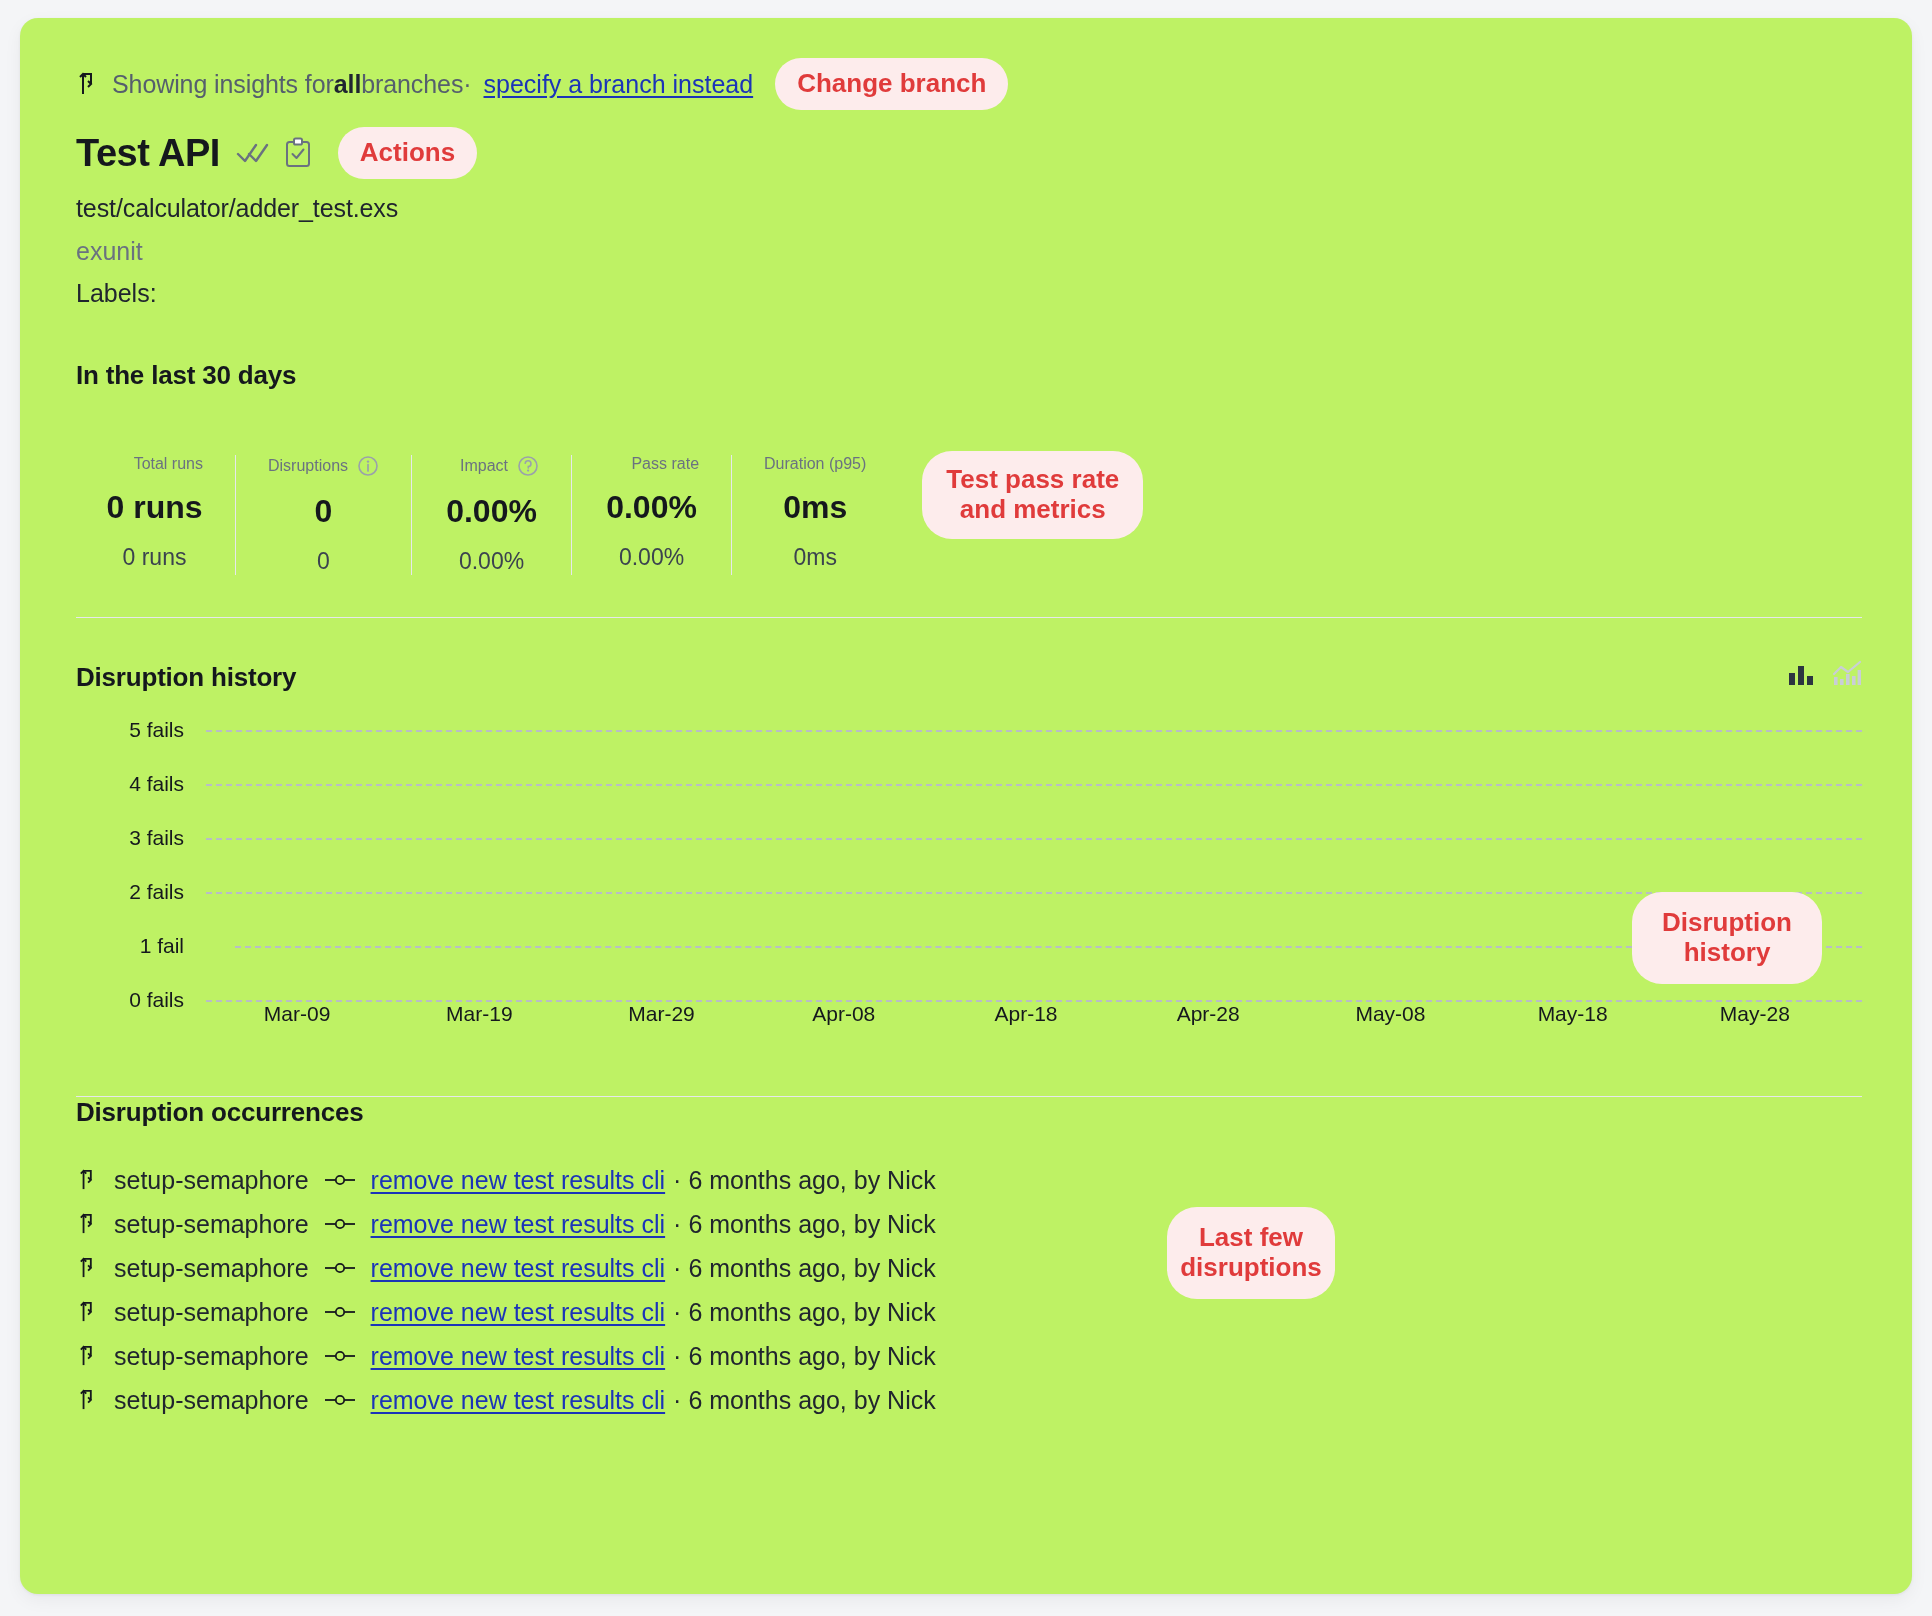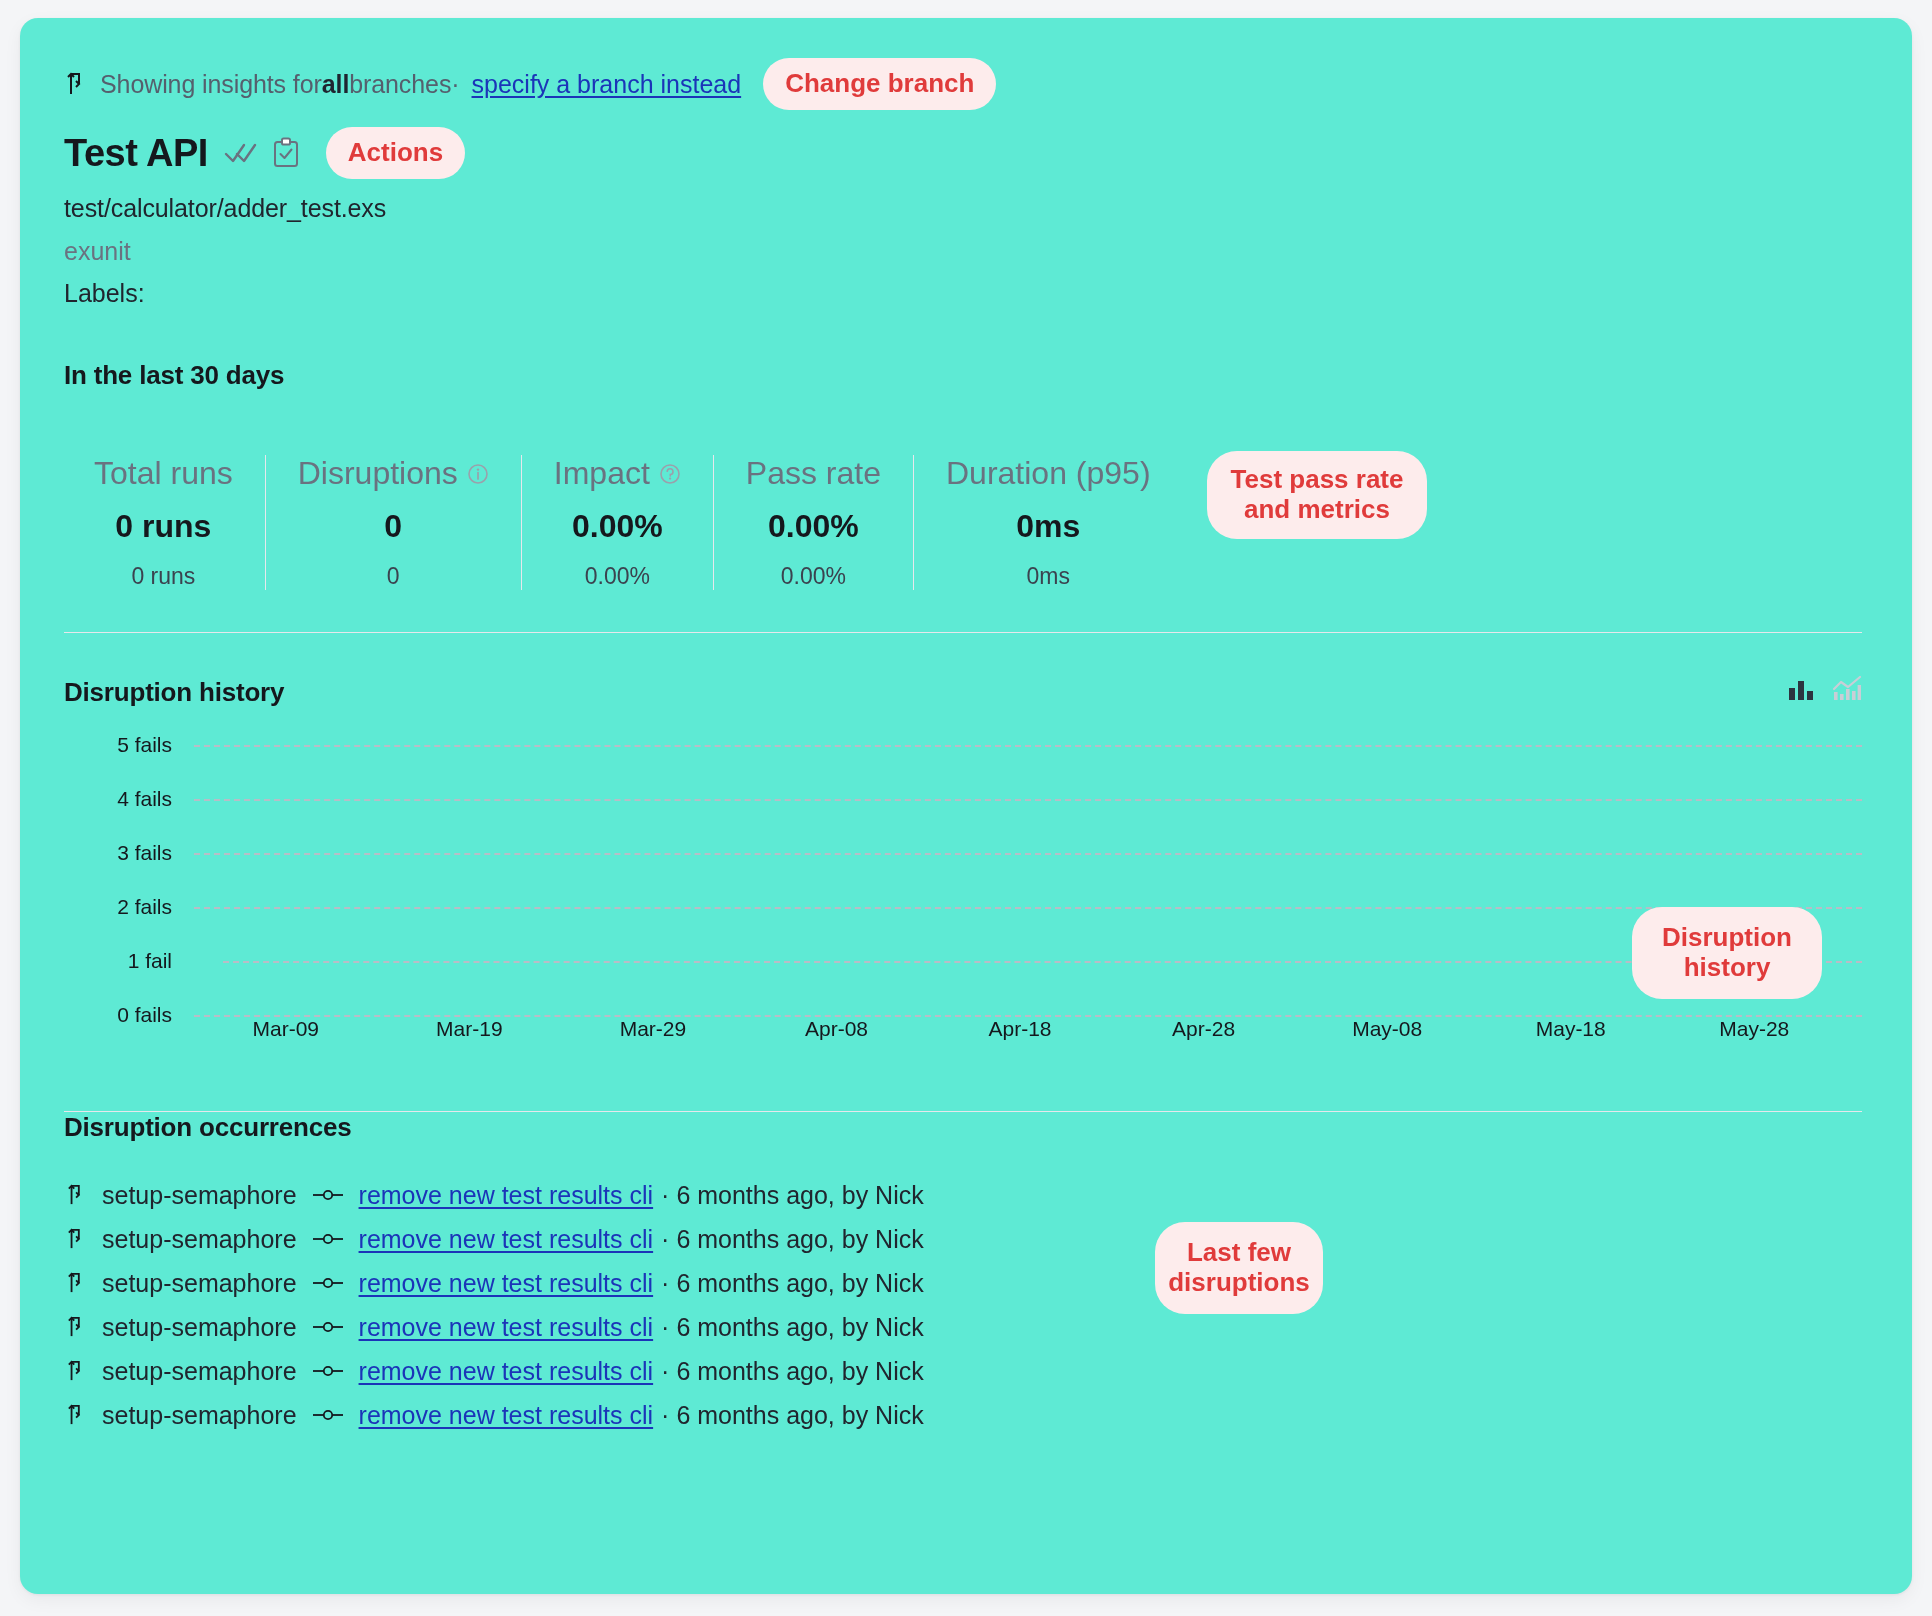--- a/index.html
+++ b/index.html
@@ -17,24 +17,24 @@
     width: 1932px;
     height: 1616px;
     background: #f4f5f7;
     padding: 18px 20px 22px 20px;
   }
 
   .card {
     position: relative;
     width: 100%;
     height: 100%;
-    background: #5eead4;
+    background: #bef264;
     border-radius: 18px;
     box-shadow: 0 1px 3px rgba(16,24,40,0.06), 0 6px 18px rgba(16,24,40,0.05);
-    padding: 34px 50px 0 44px;
+    padding: 34px 50px 0 56px;
     overflow: hidden;
   }
 
   
   .branch-row {
     display: flex;
     align-items: center;
     gap: 0px;
     height: 44px;
     margin-top: 10px;
@@ -151,25 +151,25 @@
   }
   .metric {
     padding: 0 32px;
     text-align: center;
     border-right: 1px solid #e6e8ec;
     min-width: 160px;
   }
   .metric:first-child { padding-left: 30px; }
   .metric:last-child { border-right: none; }
   .m-label {
-    font-size: 32px;
+    font-size: 16px;
     color: #6a7280;
     display: flex;
     align-items: center;
-    justify-content: flex-start;
+    justify-content: flex-end;
     gap: 9px;
     white-space: nowrap;
   }
   .m-value {
     font-size: 32px;
     font-weight: 700;
     color: #15181d;
     margin-top: 16px;
     white-space: nowrap;
   }

